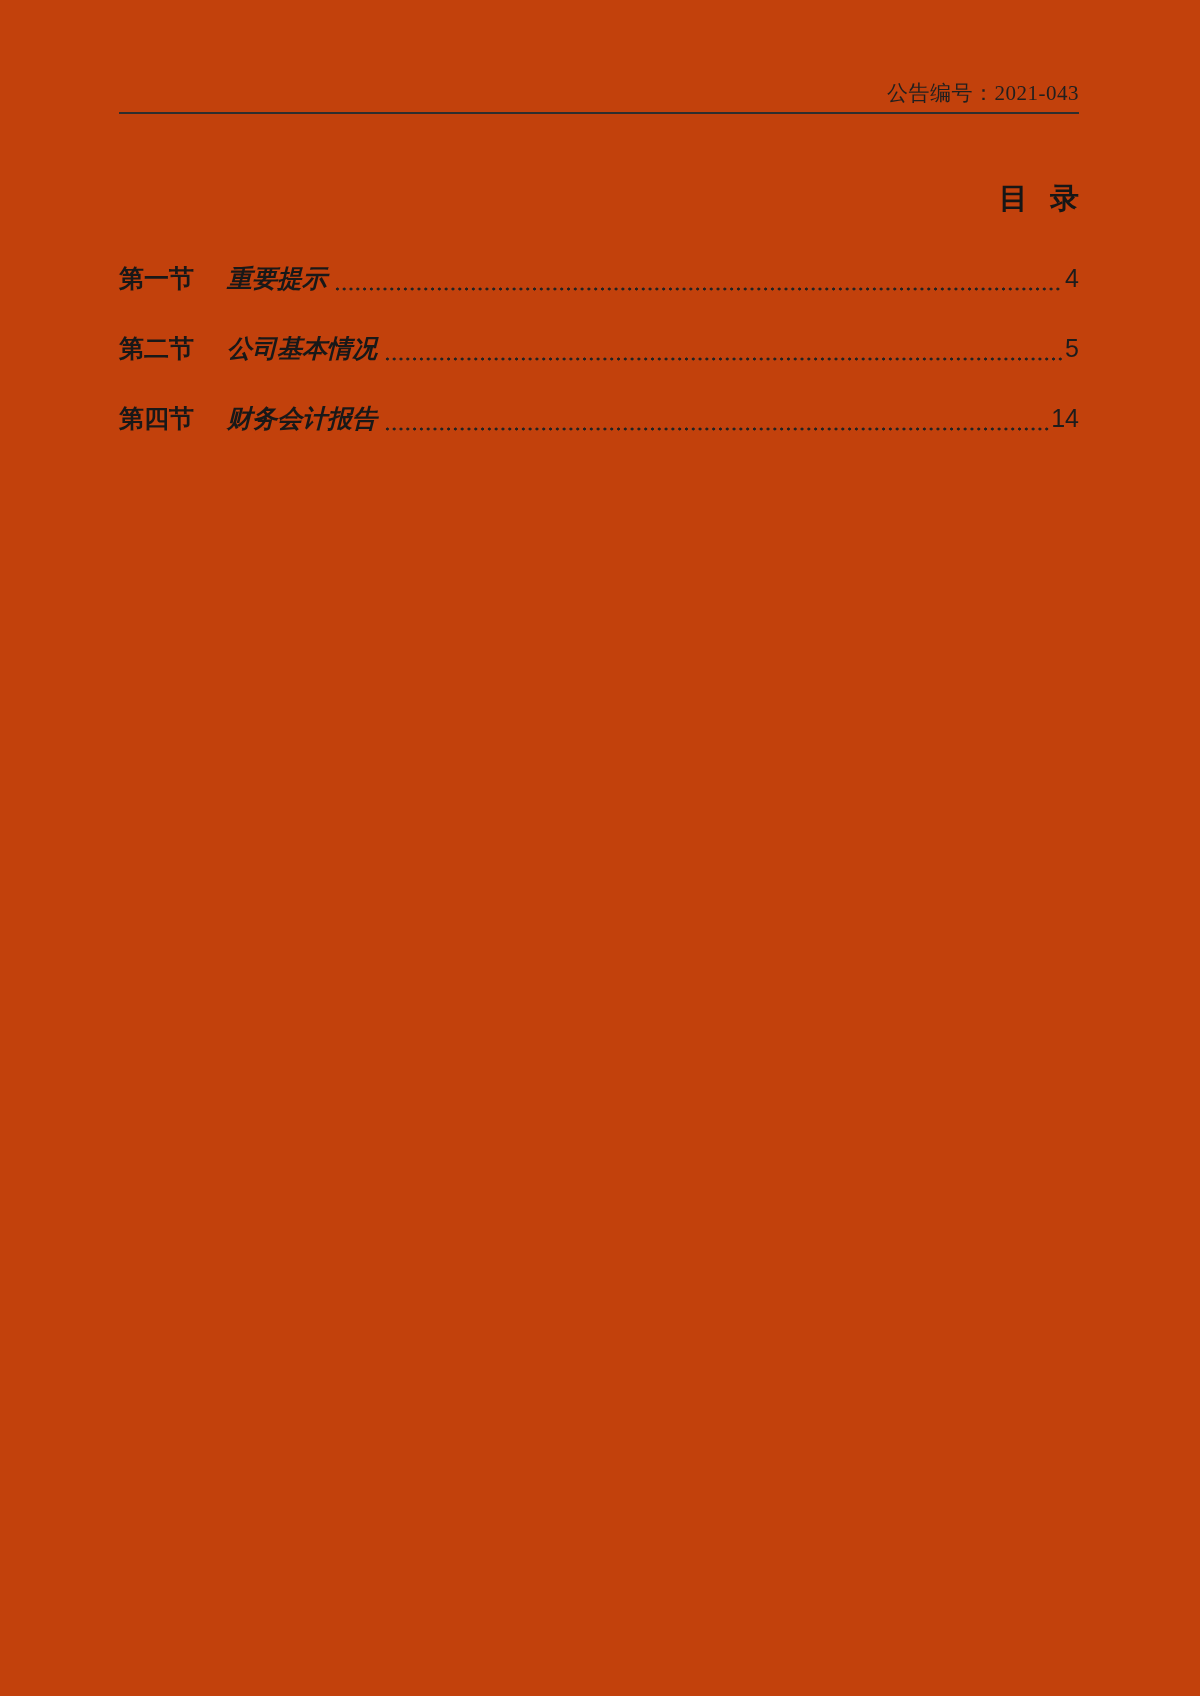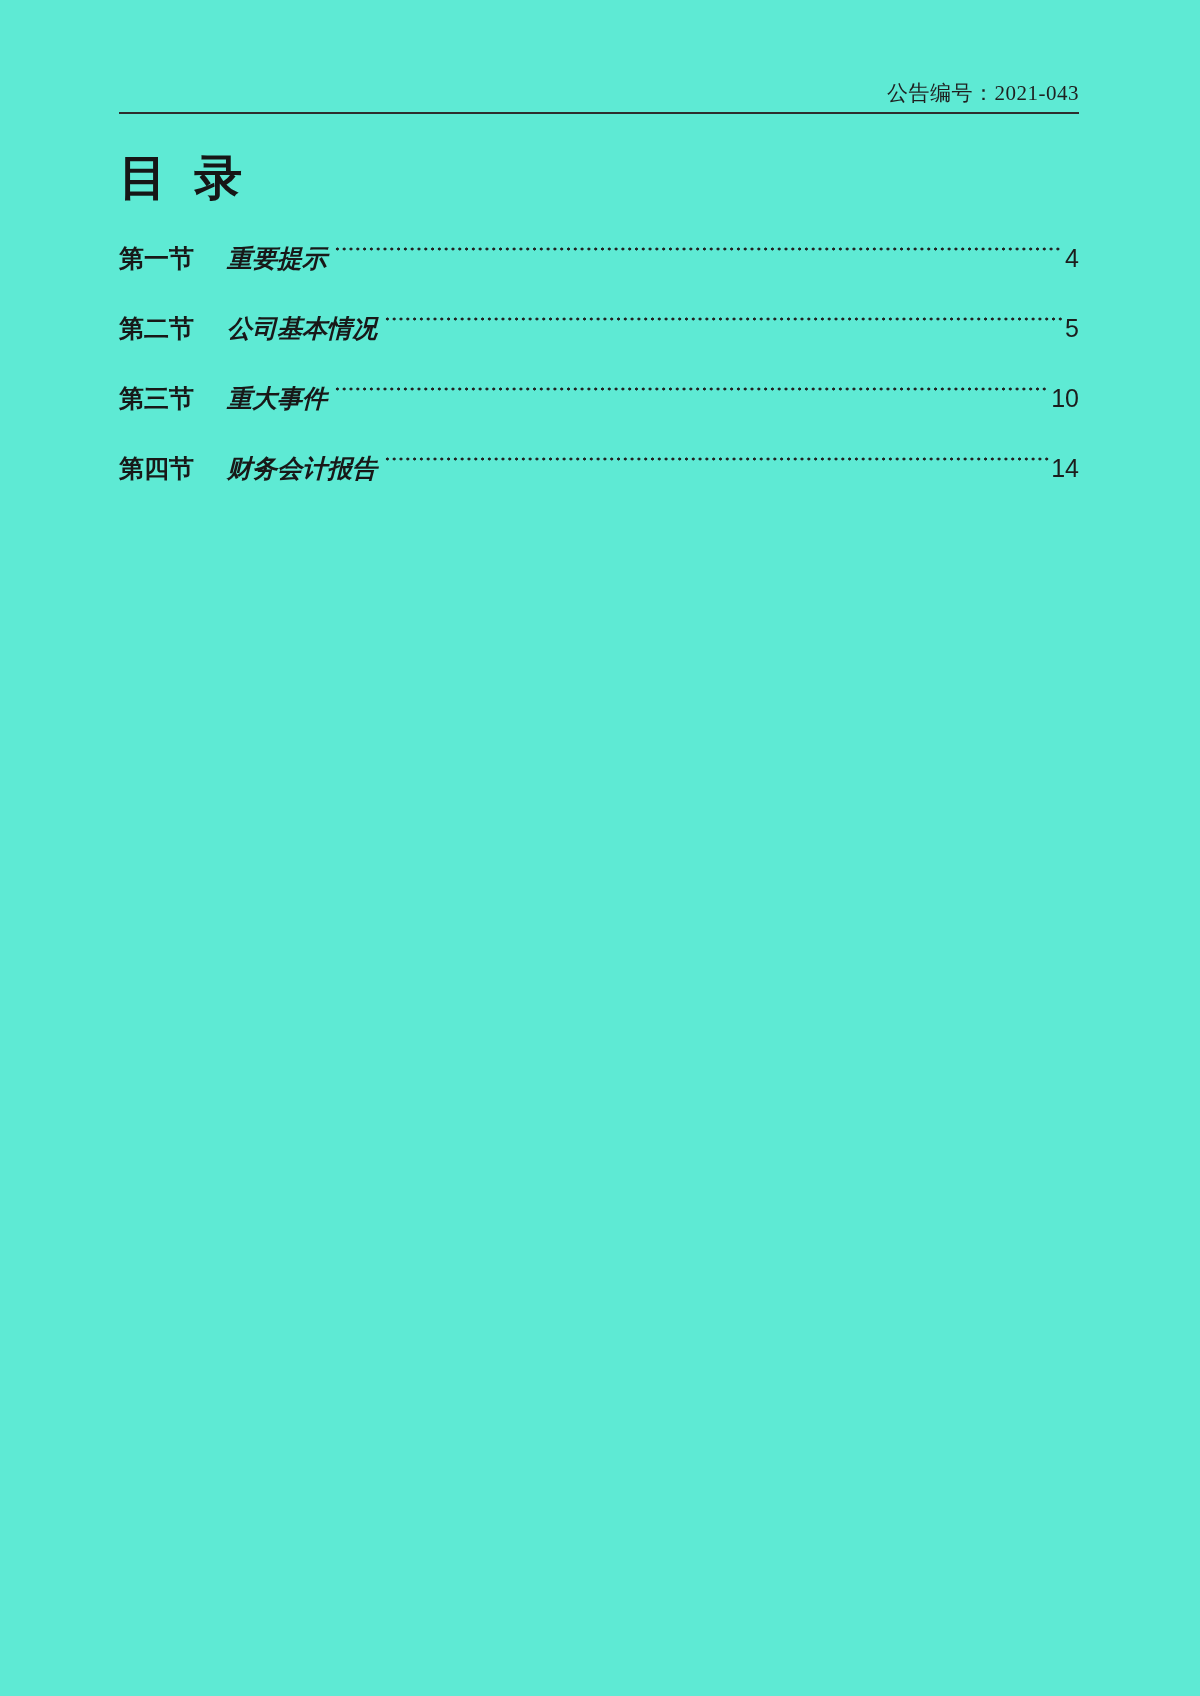--- a/index.html
+++ b/index.html
@@ -8,51 +8,51 @@
     width: 1200px;
     height: 1696px;
     font-family: "Liberation Sans", "DejaVu Sans", sans-serif;
     color: #1c1c1c;
     overflow: hidden;
   }
   .page {
     width: 1200px;
     height: 1696px;
     padding: 80px 121px 0 119px;
-    background: #5eead4;
+    background: #c2410c;
   }
   .doc-header {
     text-align: right;
     font-family: "Liberation Serif", "DejaVu Serif", serif;
     font-size: 21px;
     line-height: 26px;
     color: #1f1f1f;
     letter-spacing: 0.5px;
   }
   .header-rule {
     border: none;
     border-top: 2px solid #2e2e2e;
     margin-top: 6px;
   }
   .doc-title {
-    margin-top: 42px;
-    text-align: left;
-    font-size: 48px;
+    margin-top: 62px;
+    text-align: right;
+    font-size: 29px;
     line-height: 44px;
     font-weight: 700;
     color: #161616;
     word-spacing: 14px;
   }
   .toc {
     margin-top: 45px;
     list-style: none;
   }
   .toc-row {
     display: flex;
-    align-items: flex-start;
+    align-items: flex-end;
     height: 27px;
     margin-bottom: 43px;
     font-size: 25px;
     line-height: 27px;
   }
   .toc-section {
     flex: 0 0 108px;
     font-weight: 700;
     color: #181818;
     white-space: nowrap;
@@ -100,26 +100,20 @@
       <span class="toc-page">4</span>
     </li>
 
     <li class="toc-row">
       <span class="toc-section">第二节</span>
       <span class="toc-entry-title">公司基本情况</span>
       <span class="toc-leader"></span>
       <span class="toc-page">5</span>
     </li>
 
-    <li class="toc-row">
-      <span class="toc-section">第三节</span>
-      <span class="toc-entry-title">重大事件</span>
-      <span class="toc-leader"></span>
-      <span class="toc-page">10</span>
-    </li>
 
     <li class="toc-row">
       <span class="toc-section">第四节</span>
       <span class="toc-entry-title">财务会计报告</span>
       <span class="toc-leader"></span>
       <span class="toc-page">14</span>
     </li>
 
   </ul>
 

